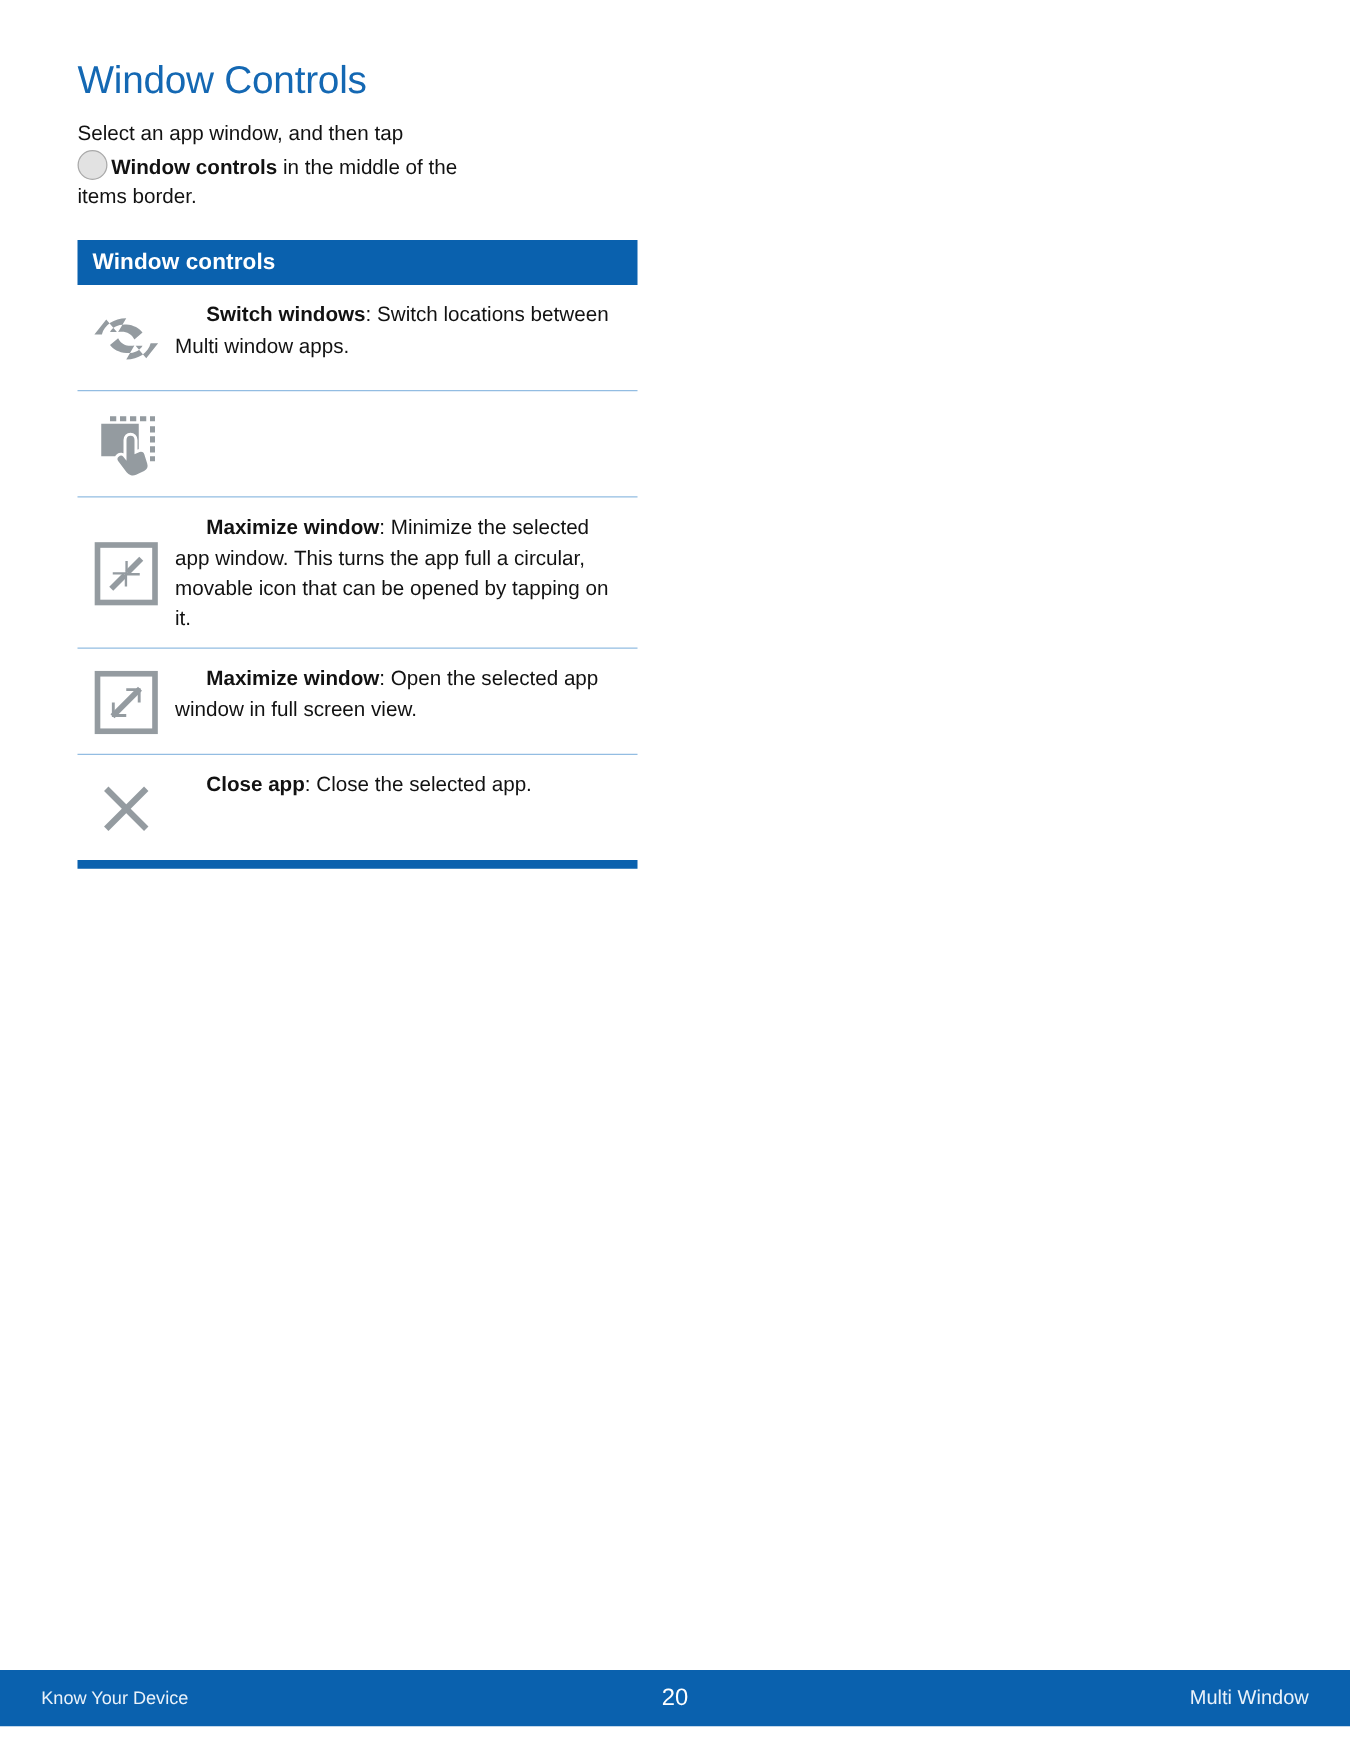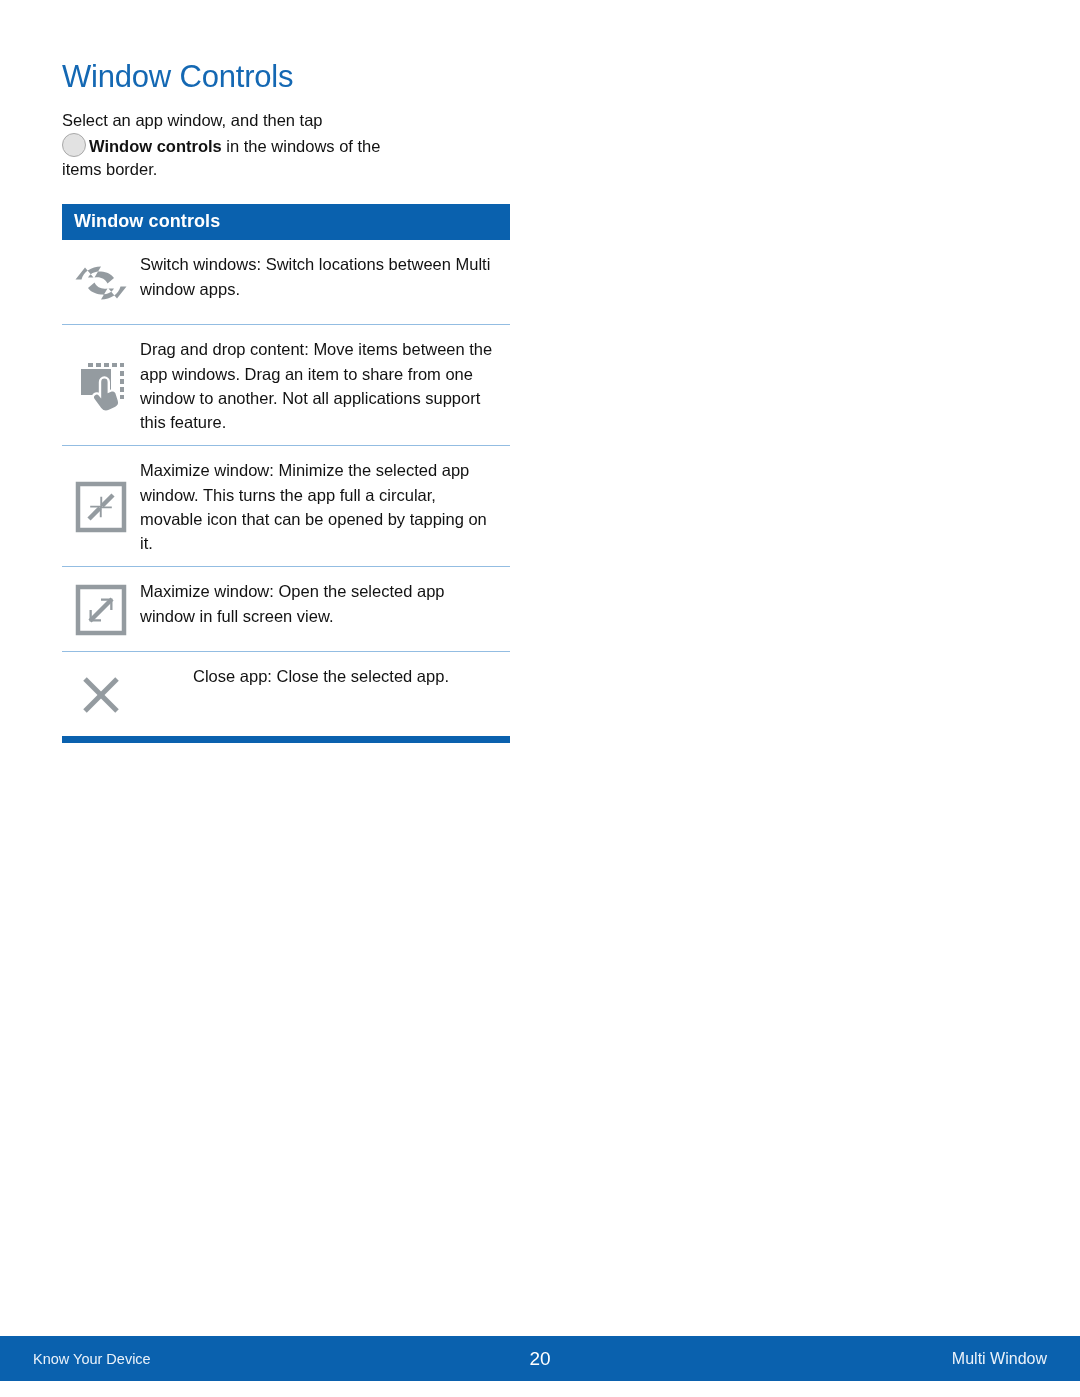--- a/index.html
+++ b/index.html
@@ -12,21 +12,21 @@
     background: #ffffff;
     font-family: "Liberation Sans", sans-serif;
     position: relative;
     overflow: hidden;
     -webkit-font-smoothing: antialiased;
   }
 
   
   .page {
     position: absolute;
-    left: 0; top: 13px;
+    left: 0; top: 0;
     width: 1080px;
     height: 1336px;
     background: #ffffff;
   }
 
   .content {
     position: absolute;
     left: 62px;
     top: 46px;
     width: 452px;
@@ -78,41 +78,40 @@
 
   .ctl-row {
     display: flex;
     align-items: flex-start;
     border-bottom: 1.6px solid #93bde2;
     padding: 11px 0 11px 0;
     min-height: 62px;
   }
   .ctl-row:last-of-type {
     border-bottom: none;
-    text-align: center;
   }
 
   .ctl-icon {
     flex: 0 0 78px;
     display: flex;
     align-items: center;
     justify-content: center;
     align-self: center;
     padding-top: 2px;
   }
 
   .ctl-text {
     flex: 1 1 auto;
     font-size: 16.5px;
     line-height: 1.47;
     color: #121212;
     padding-right: 8px;
     padding-top: 1px;
   }
-  .ctl-text b { font-weight: normal; }
+  .ctl-text b { font-weight: bold; margin-left: 25px; }
 
   
   .footer {
     position: absolute;
     left: 0;
     top: 1336px;
     width: 1080px;
     height: 45px;
     background: #0a61ae;
     color: #ffffff;
@@ -144,21 +143,21 @@
 <body>
 
 <div class="page">
 
   <div class="content">
 
     <h1 class="page-title">Window Controls</h1>
 
     <p class="intro">
       <span>Select an app window, and then tap</span><br>
-      <span class="circle-icon"></span><b>Window controls</b><span> in the windows of the</span><br>
+      <span class="circle-icon"></span><b>Window controls</b><span> in the middle of the</span><br>
       <span>items border.</span>
     </p>
 
     <div class="ctl-table">
 
       <div class="ctl-header">Window controls</div>
 
       <div class="ctl-row">
         <div class="ctl-icon">
           <svg width="54" height="48" viewBox="0 0 54 48" aria-hidden="true">
@@ -188,23 +187,20 @@
               <rect x="45" y="29" width="4" height="5"></rect>
               <rect x="45" y="37" width="4" height="4"></rect>
 
               <rect x="6" y="11" width="30" height="26"></rect>
 
               <path d="M25 24 c0-2.6 2-4.6 4.4-4.6 c2.4 0 4.4 2 4.4 4.6 l0 9.5 l2.4-1 c2.2-0.9 4.6 0.2 5.3 2.4 l2.4 7.6 c0.9 2.9-0.4 6-3.1 7.3 l-6.4 3.1 c-3.2 1.5-7 0.6-9.1-2.3 l-6.6-8.8 c-1.3-1.8-1-4.3 0.7-5.6 c1.6-1.2 3.9-1 5.2 0.5 l0.4 0.5 Z"></path>
               <path d="M25 24 c0-2.6 2-4.6 4.4-4.6 c2.4 0 4.4 2 4.4 4.6 l0 9.5 l2.4-1 c2.2-0.9 4.6 0.2 5.3 2.4 l2.4 7.6 c0.9 2.9-0.4 6-3.1 7.3 l-6.4 3.1 c-3.2 1.5-7 0.6-9.1-2.3 l-6.6-8.8 c-1.3-1.8-1-4.3 0.7-5.6 c1.6-1.2 3.9-1 5.2 0.5 l0.4 0.5 Z" fill="none" stroke="#ffffff" stroke-width="2.4"></path>
             </g>
           </svg>
         </div>
-        <div class="ctl-text">
-          <b>Drag and drop content</b><span>: </span><span>Move items between the app windows. Drag an item to share from one window to another. Not all applications support this feature.</span>
-        </div>
       </div>
 
       <div class="ctl-row">
         <div class="ctl-icon">
           <svg width="54" height="54" viewBox="0 0 54 54" aria-hidden="true">
             <rect x="4" y="4" width="46" height="46" fill="none" stroke="#949ba0" stroke-width="4.5"></rect>
             <g stroke="#949ba0" stroke-width="4.5" fill="none">
               <line x1="39" y1="15" x2="28" y2="26"></line>
               <line x1="15" y1="39" x2="26" y2="28"></line>
             </g>

